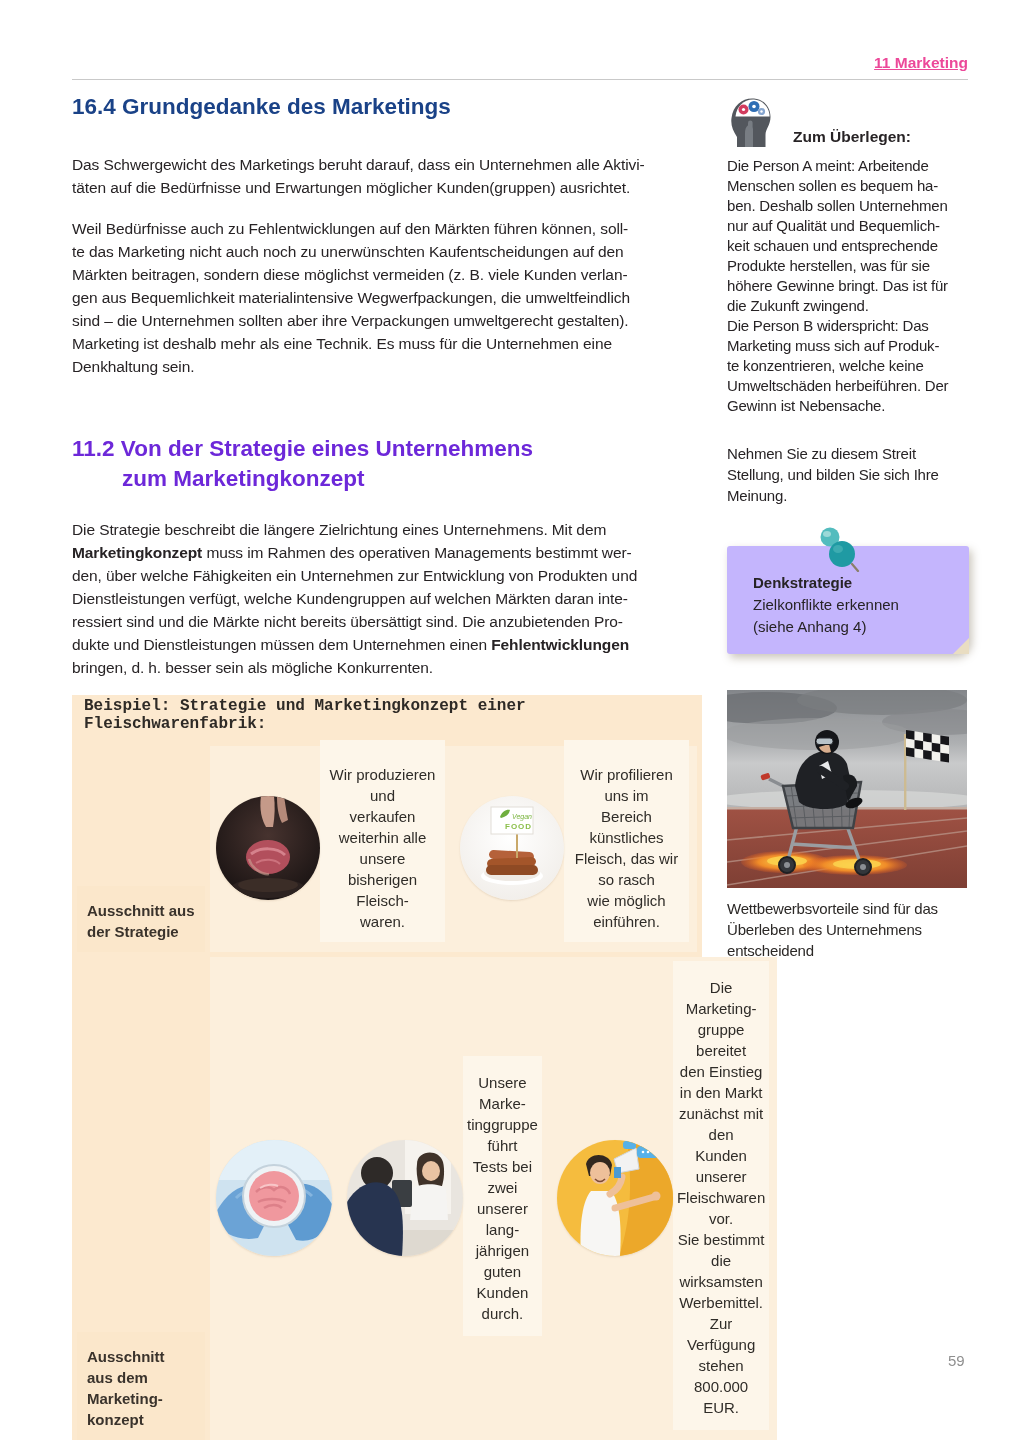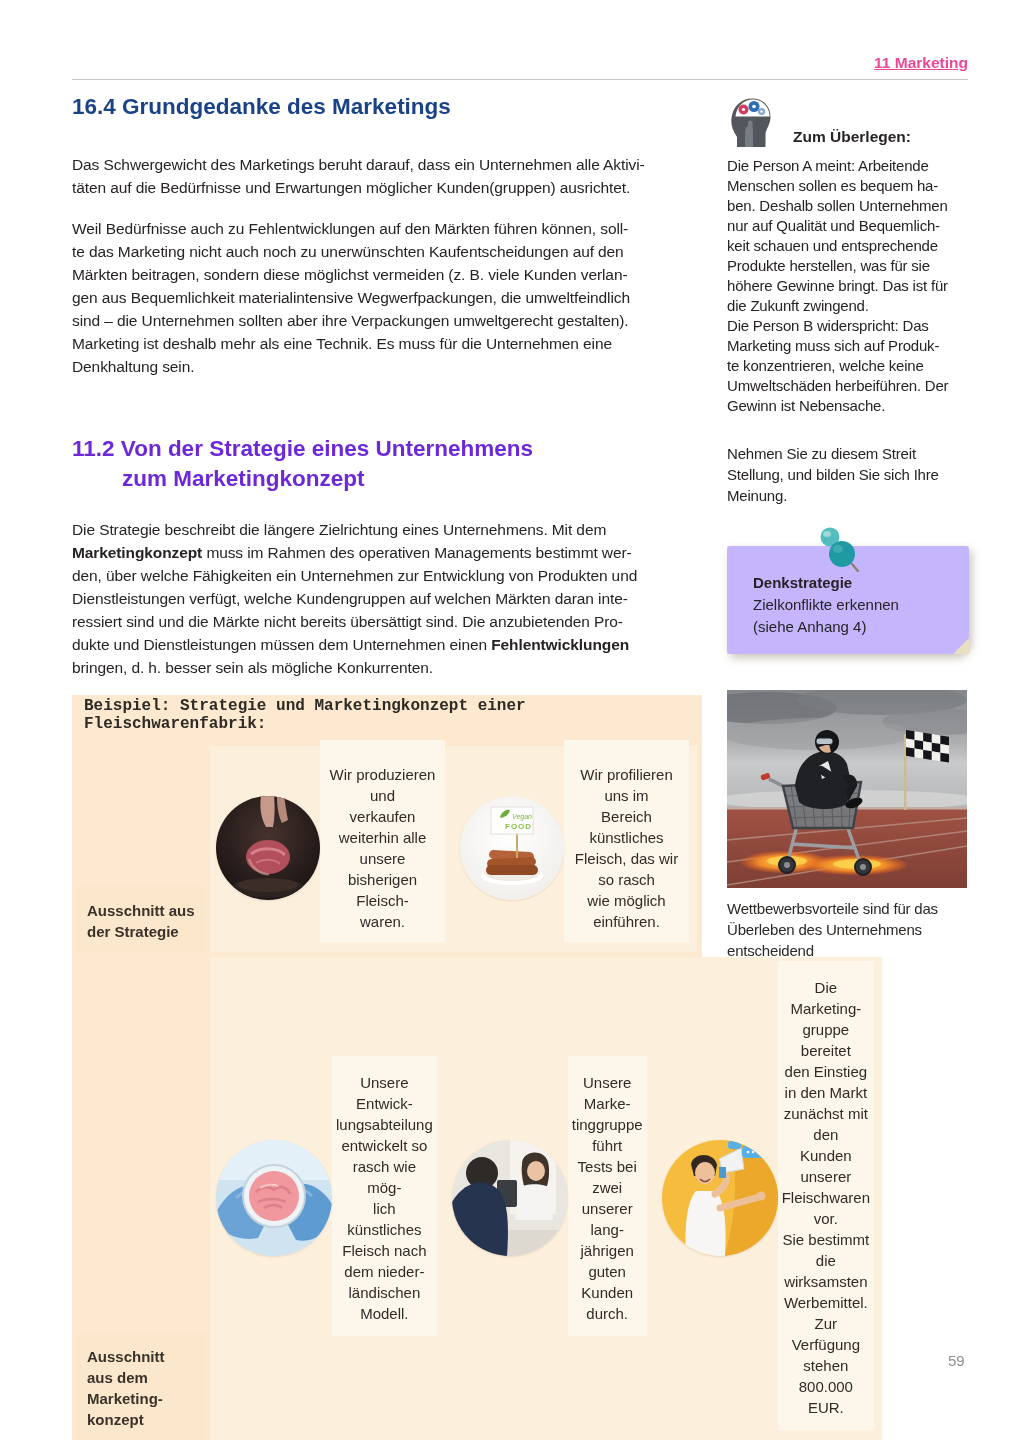--- a/index.html
+++ b/index.html
@@ -168,29 +168,20 @@
                   <path d="M0 72 C12 50 30 41 43 47 L60 62 L42 98 C22 102 6 92 0 84 Z" fill="#6ba3d6"></path>
                   <path d="M116 64 C104 44 85 39 72 48 L60 62 L80 100 C98 104 110 92 116 82 Z" fill="#5e9bd1"></path>
                   <path d="M20 58 C28 50 38 48 44 50 M96 56 C88 48 78 46 72 49" stroke="#8fbbe2" stroke-width="3" fill="none" opacity=".8"></path>
                   <circle cx="58" cy="56" r="31" fill="#eef3f6"></circle>
                   <circle cx="58" cy="56" r="31" fill="none" stroke="#c4d2dc" stroke-width="2"></circle>
                   <circle cx="58" cy="56" r="25" fill="#f0989e"></circle>
                   <path d="M40 52 C46 46 54 46 58 50 C64 44 72 48 74 54 M42 62 C50 58 62 58 70 62 M48 68 C54 64 62 64 66 68" stroke="#d87b83" stroke-width="2.5" fill="none" opacity=".8"></path>
                   <path d="M44 48 C50 44 58 44 62 46" stroke="#f8c6c8" stroke-width="2" fill="none"></path>
                 </svg>
               </span>
-              <div class="tbox r2 pl">Unsere Entwick-
-lungsabteilung
-entwickelt so
-rasch wie mög-
-lich künstliches
-Fleisch nach
-dem nieder-
-ländischen
-Modell.</div>
             </div>
             <div class="ex-col">
               <span class="circ">
                 <svg width="116" height="116" viewBox="0 0 116 116">
                   <rect width="116" height="116" fill="#e9e5df"></rect>
                   <rect x="58" width="46" height="74" fill="#f6f3ee"></rect>
                   <path d="M70 24 C70 10 92 8 96 22 C98 30 97 40 95 46 L72 46 C70 38 69 30 70 24 Z" fill="#3f3229"></path>
                   <ellipse cx="84" cy="31" rx="9" ry="10" fill="#e9c3a3"></ellipse>
                   <path d="M66 48 C74 43 94 43 99 49 L101 80 L63 80 Z" fill="#f5f4f2"></path>
                   <rect x="45" y="40" width="20" height="27" rx="2" fill="#3a3e42"></rect>

